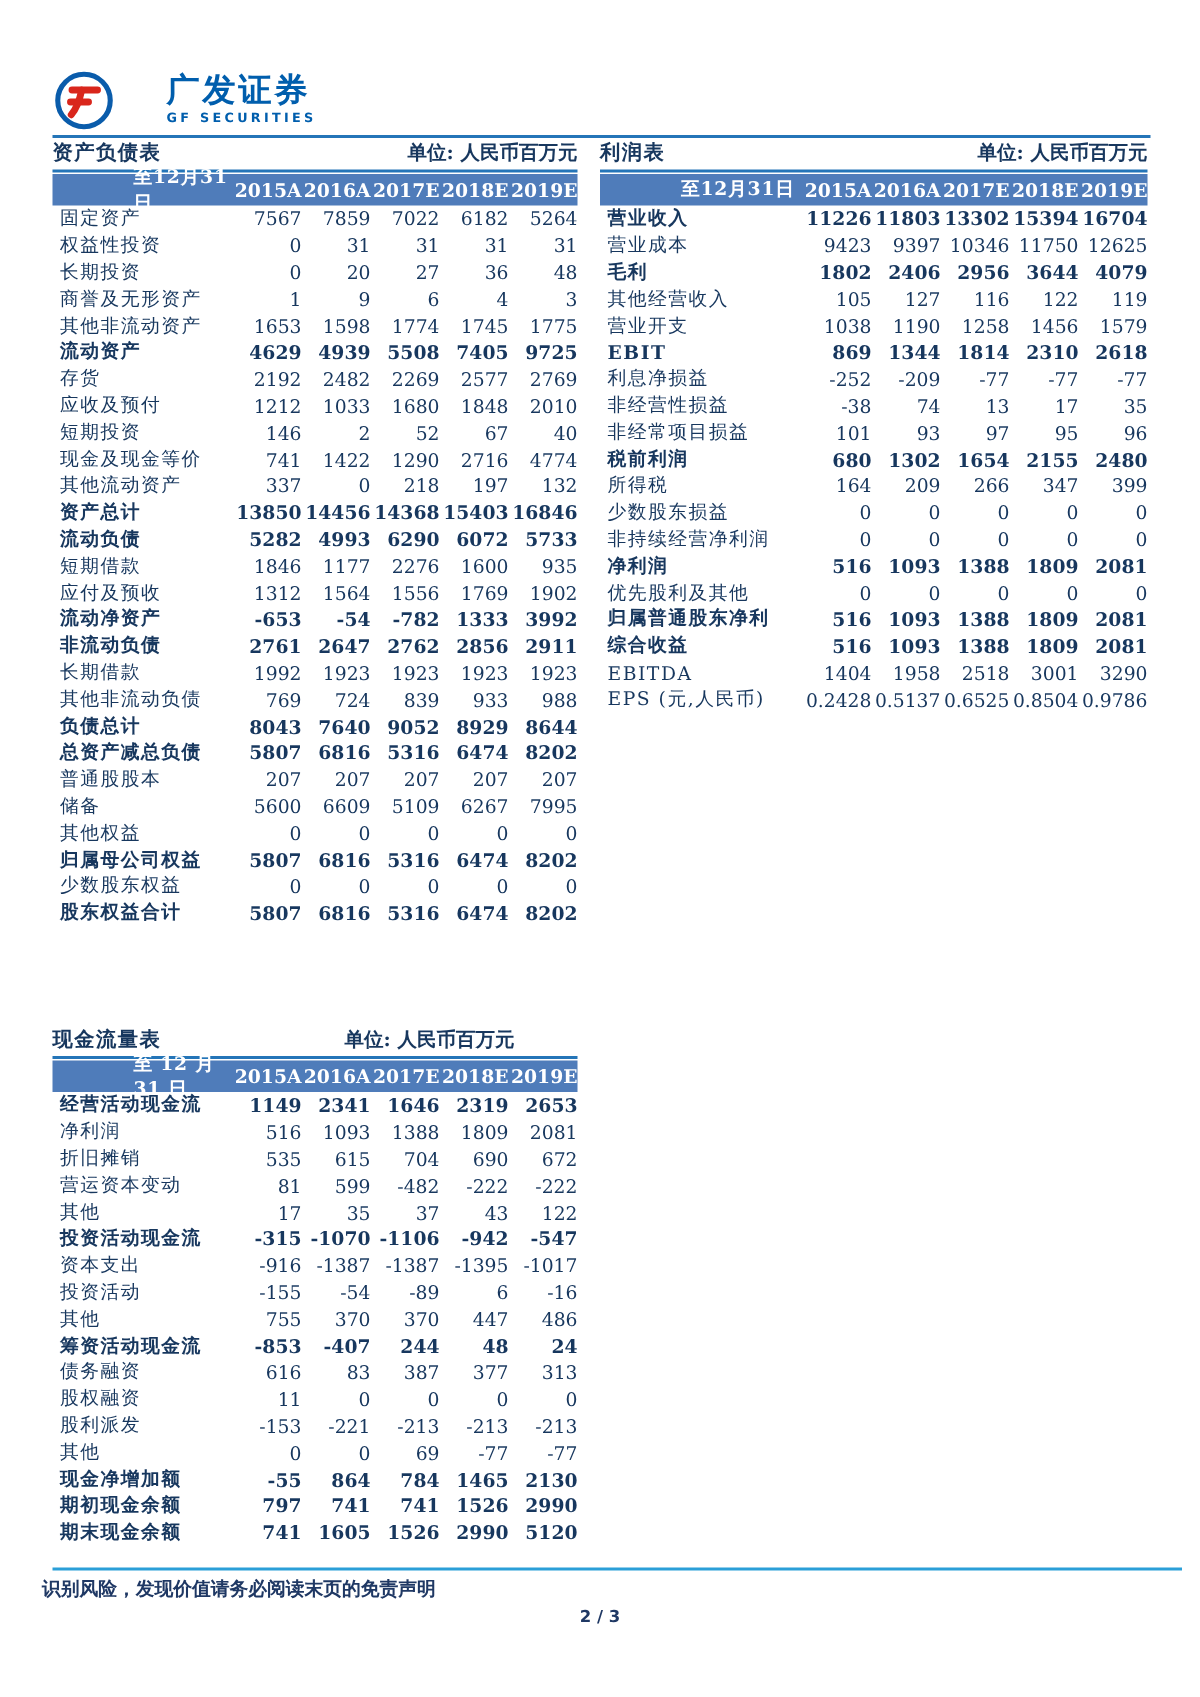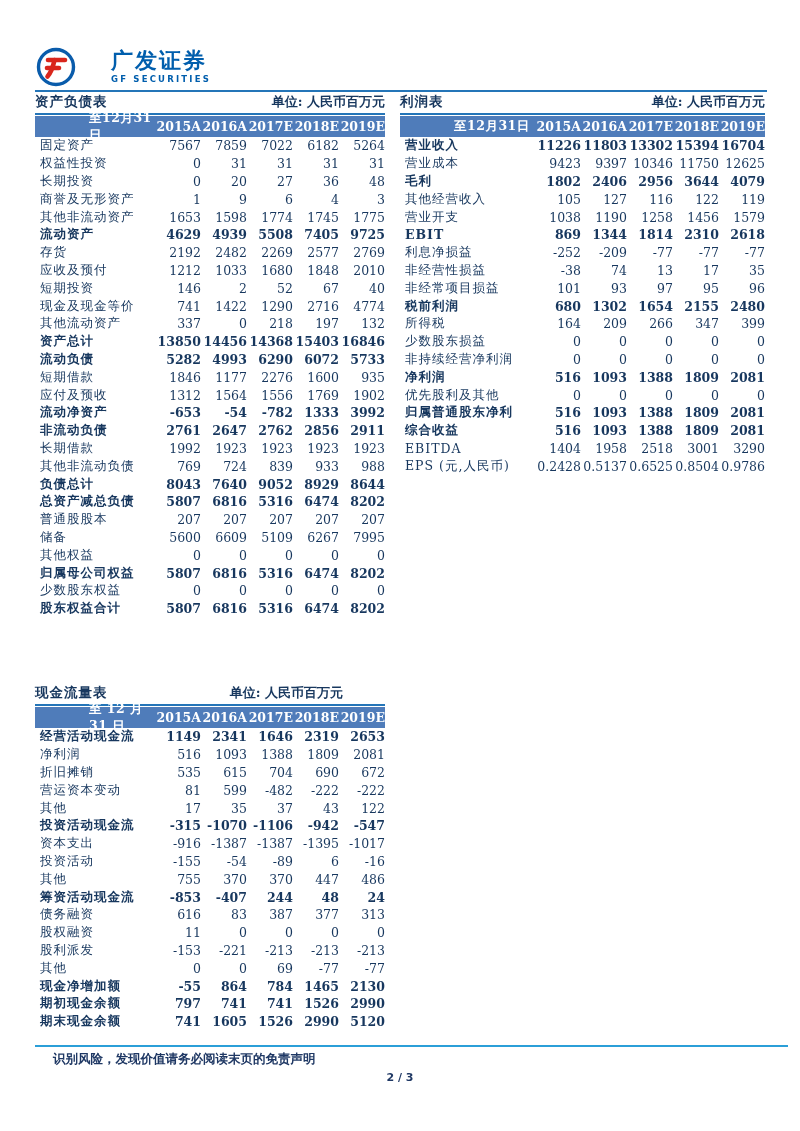--- a/index.html
+++ b/index.html
@@ -39,21 +39,21 @@
           font-weight:bold; font-size:12.5px; height:21px; margin-top:1px; }
   .band .lab { flex:1; padding-left:16px; letter-spacing:0.5px;margin-left:38px; }
   .num  { width:46px; text-align:right; }
 
   .trow { display:flex; align-items:center; height:17.8px; font-size:12.5px; color:#17375e; }
   .trow .lab { flex:1; padding-left:5px; letter-spacing:1px; white-space:nowrap; }
   .trow.bold { font-weight:bold; }
 
   
   .footline  { position:absolute; left:35px; right:12px; top:1045px; height:2px; background:#2b9fd8; }
-  .foot-text { position:absolute; left:53px; top:1051px;
+  .foot-text { position:absolute; left:28px; top:1051px;
                font-family:"DejaVu Sans","Liberation Sans",sans-serif;
                font-weight:bold; font-size:12.5px; color:#1f3864; }
   .pageno    { position:absolute; left:0; width:100%; top:1071px; text-align:center;
                font-family:"DejaVu Sans","Liberation Sans",sans-serif;
                font-weight:bold; font-size:11px; color:#1f3864; }
 </style>
 </head>
 <body>
 
 <div class="page">

